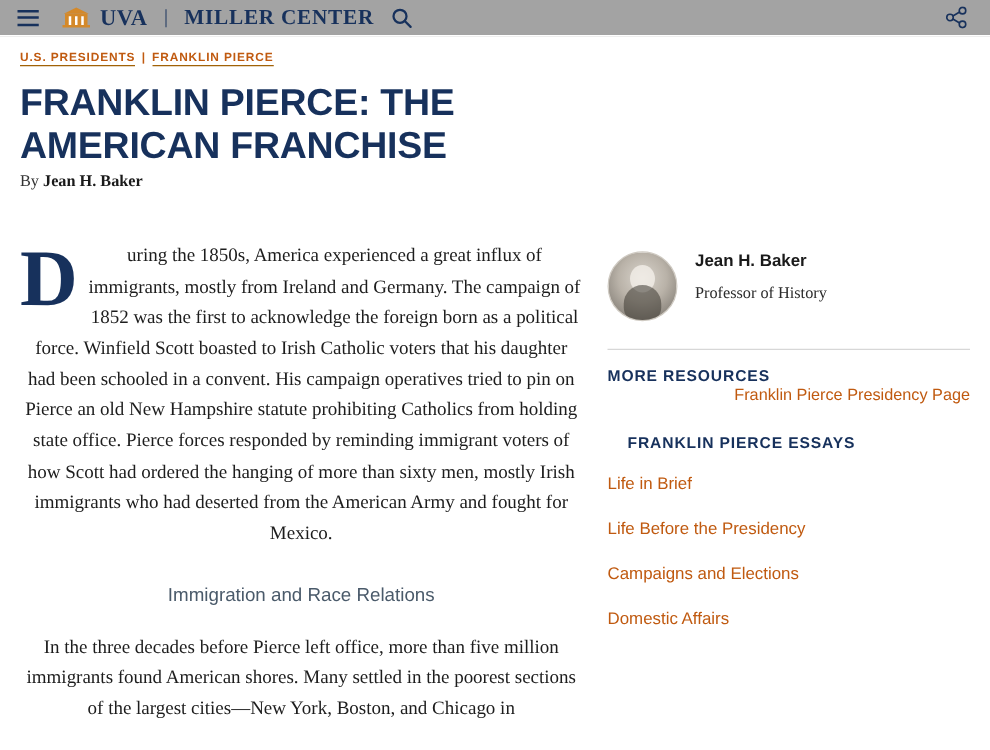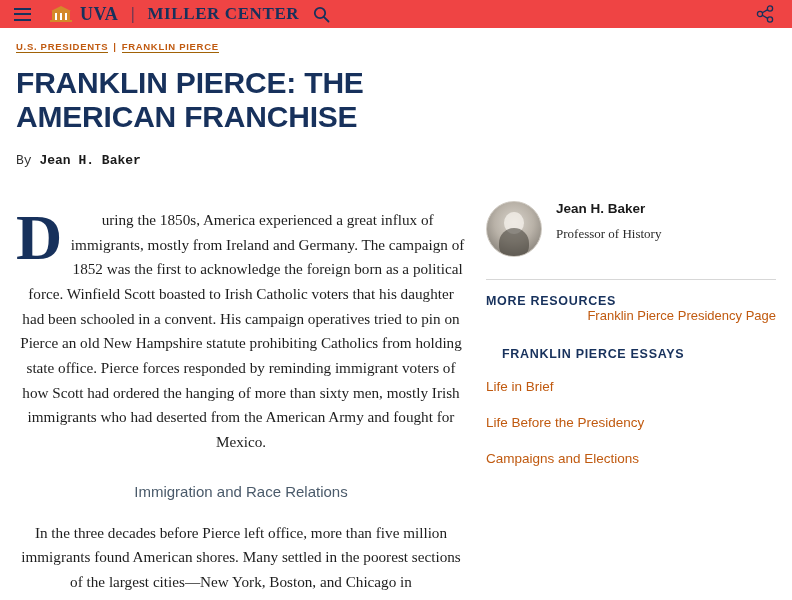--- a/index.html
+++ b/index.html
@@ -8,21 +8,21 @@
     width: 792px;
     height: 600px;
     background: #ffffff;
     font-family: "Liberation Serif", serif;
     overflow: hidden;
   }
 
   
   .site-header {
     height: 28px;
-    background: #ef4444;
+    background: #a3a3a3;
     display: flex;
     align-items: center;
     padding: 0 14px;
     position: relative;
     border-bottom: 1px solid #ffffff;
   }
   .hamburger {
     width: 17px;
     height: 13px;
     display: flex;
@@ -128,24 +128,24 @@
   h1.page-title {
     font-family: "Liberation Sans", sans-serif;
     font-size: 30px;
     line-height: 1.12;
     font-weight: bold;
     color: #17315c;
     margin: 14px 0 0 0;
     letter-spacing: -0.2px;
   }
   .byline {
-    font-family: Liberation Mono, monospace;
+    font-family: Liberation Serif, serif;
     font-size: 13px;
     color: #333333;
-    margin-top: 20px;
+    margin-top: 4px;
   }
   .byline b {
     color: #1a1a1a;
   }
 
   
   .article {
     margin-top: 40px;
     font-family: "Liberation Serif", serif;
     font-size: 15.2px;
@@ -344,14 +344,15 @@
 
     <div class="side-rule"></div>
 
     <div class="side-head">MORE RESOURCES</div>
     <a class="side-link">Franklin Pierce Presidency Page</a>
 
     <div class="essays-head">FRANKLIN PIERCE ESSAYS</div>
     <a class="essay-link">Life in Brief</a>
     <a class="essay-link">Life Before the Presidency</a>
     <a class="essay-link">Campaigns and Elections</a>
+    <a class="essay-link">Domestic Affairs</a>
   </div>
 </div>
 
 </body></html>

